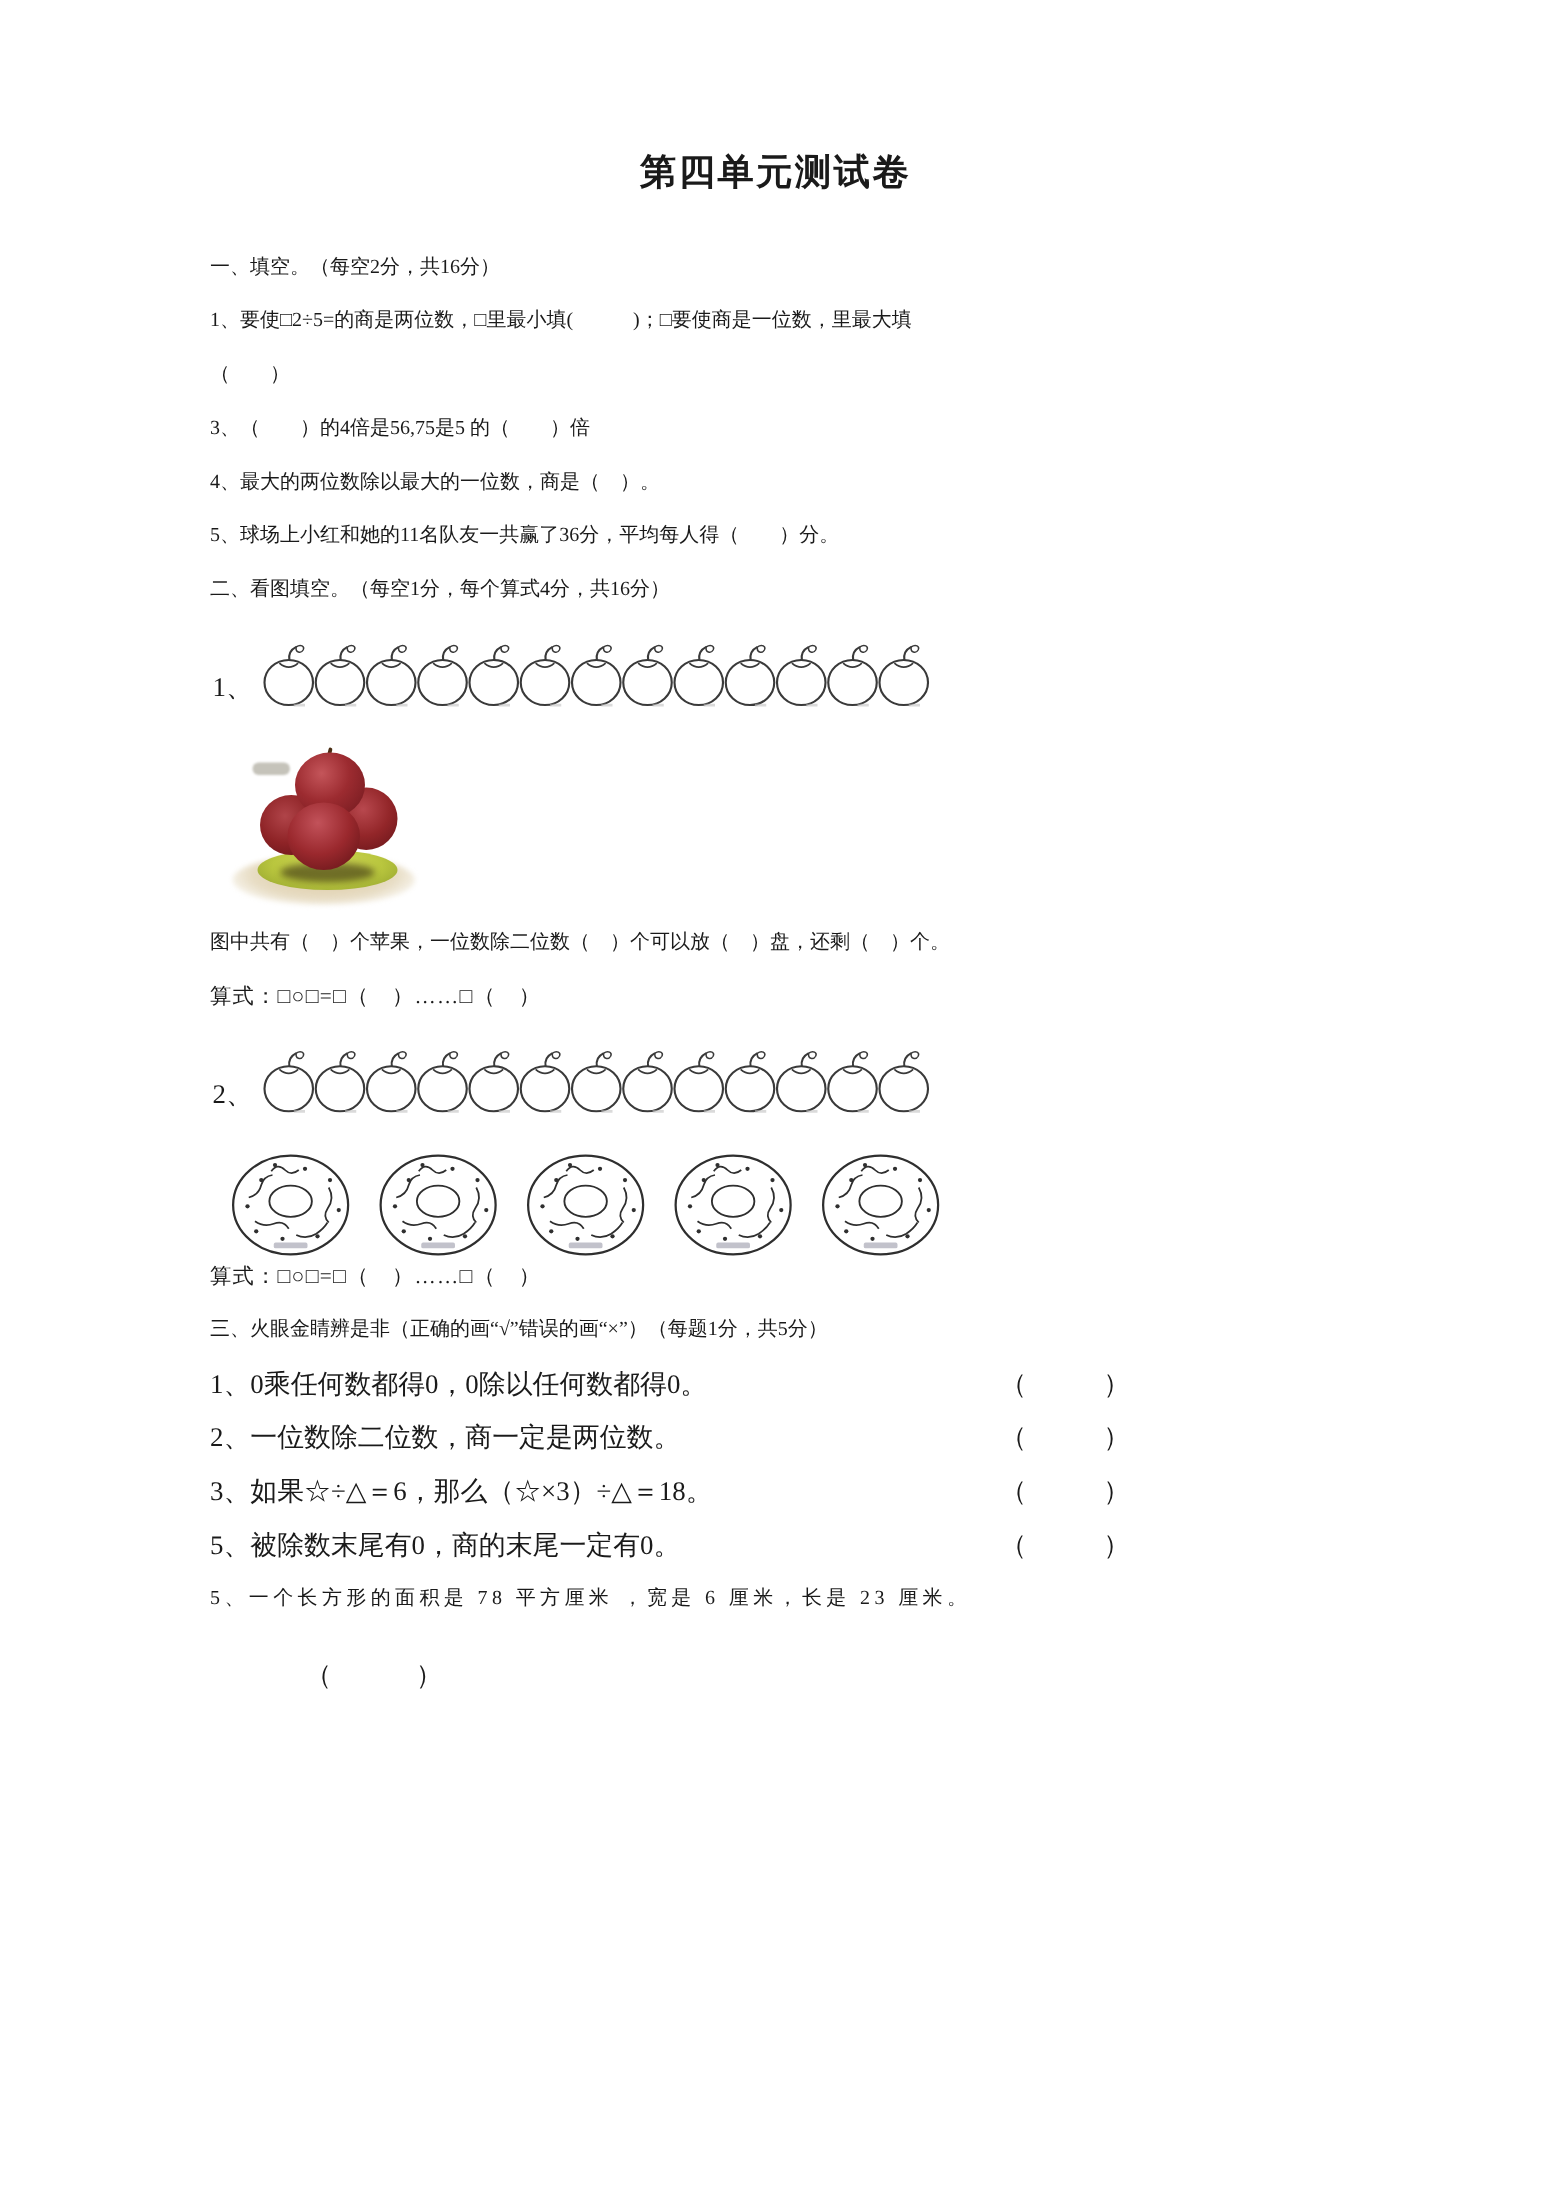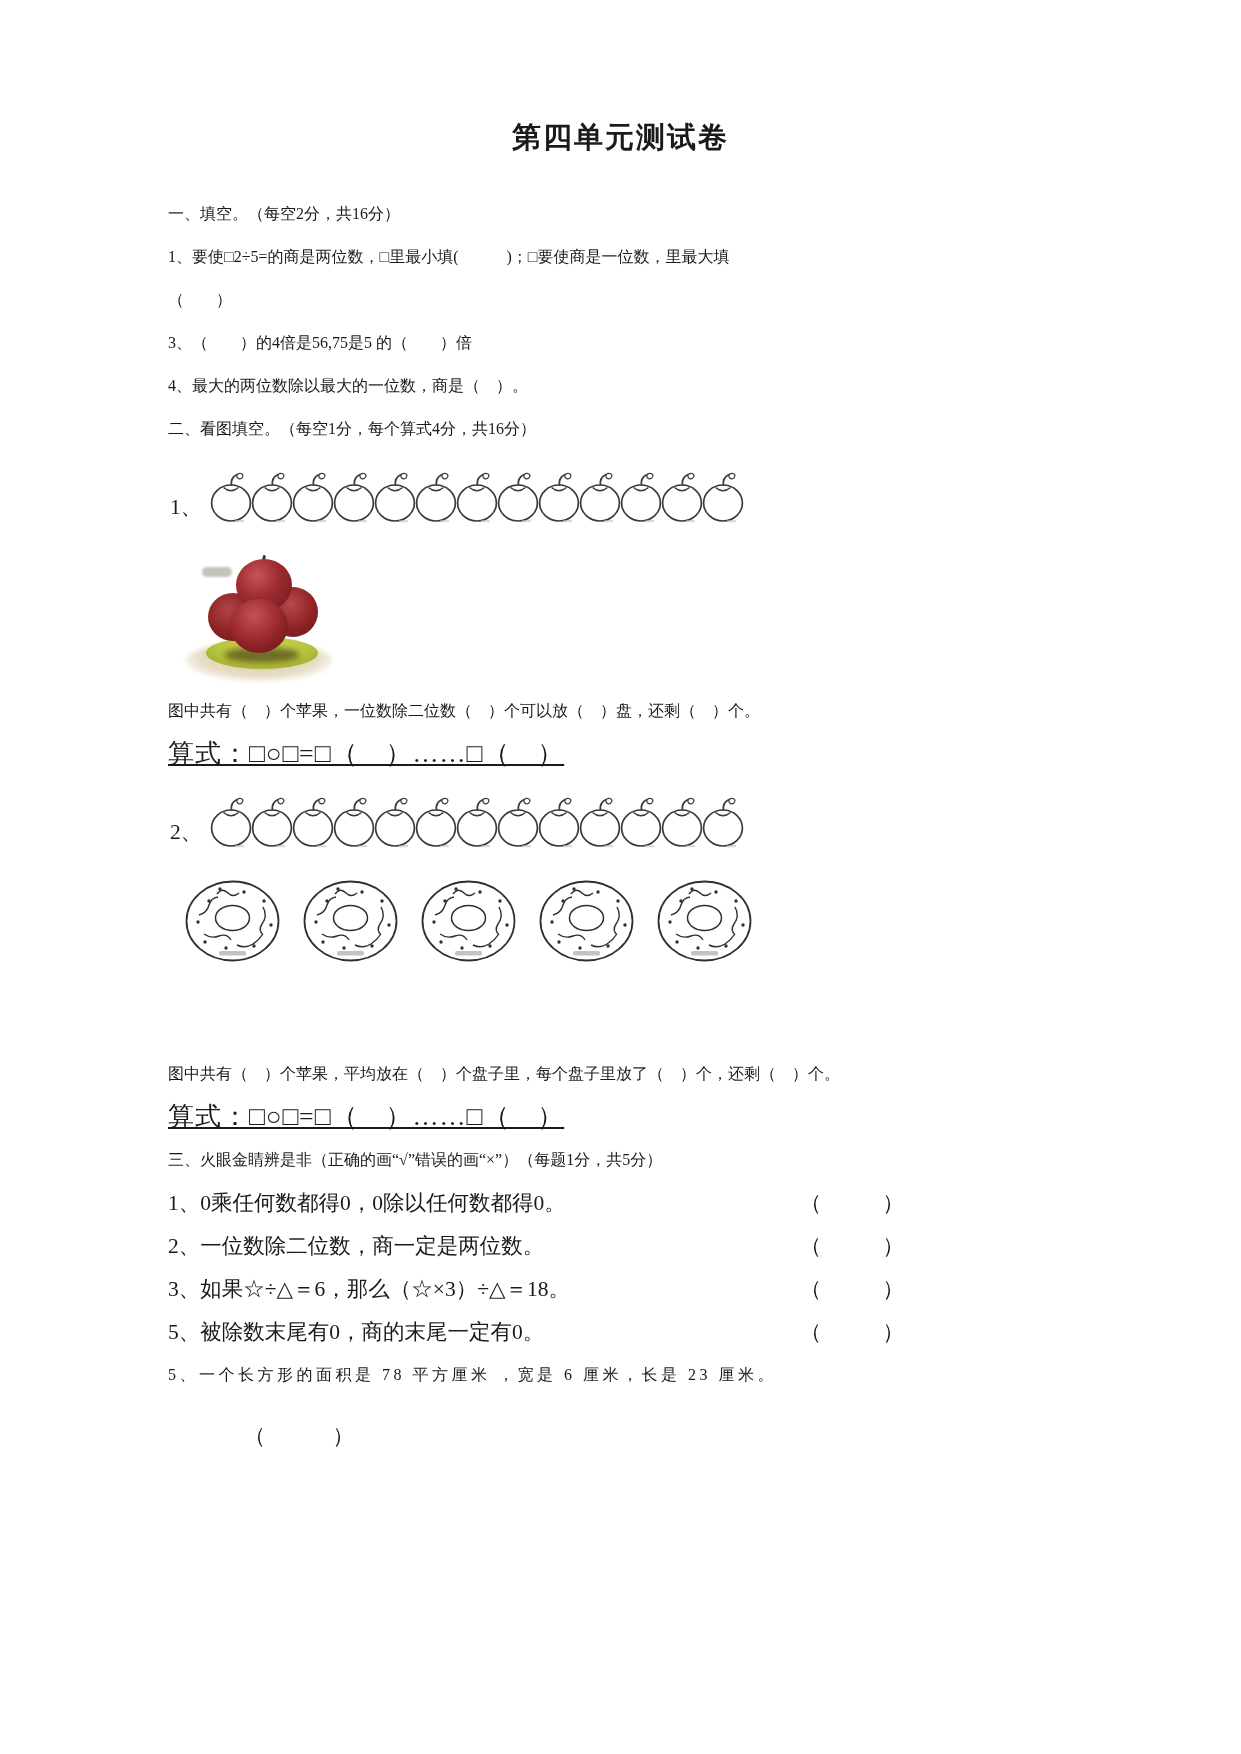--- a/index.html
+++ b/index.html
@@ -22,21 +22,21 @@
     letter-spacing:2px;
   }
   .line{
     font-size:16px;
     line-height:24px;
     margin:0 0 19px 0;
     white-space:normal;
   }
   .justify{text-align:justify;text-justify:inter-character;}
   .spaced{letter-spacing:3.5px;}
-  .formula{font-size:26px;letter-spacing:1px;text-decoration:underline;}
+  .formula{font-size:17px;letter-spacing:1px;}
   .apple-row{
     display:flex;align-items:flex-end;
     margin:26px 0 6px 0;
     min-height:56px;
   }
   .qlabel{font-size:21.5px;line-height:24px;margin:0 8px 4px 2px;flex:0 0 auto;}
   .apples{display:flex;align-items:flex-end;}
   .apples svg{display:block;margin-right:-1px;}
   .photo{
     position:relative;
@@ -103,20 +103,21 @@
 <div class="page">
   <div class="content">
 
     <h1 class="title">第四单元测试卷</h1>
 
     <p class="line">一、填空。（每空2分，共16分）</p>
     <p class="line justify">1、要使□2÷5=的商是两位数，□里最小填(　　　)；□要使商是一位数，里最大填</p>
     <p class="line">（　　）</p>
     <p class="line">3、（　　）的4倍是56,75是5 的（　　）倍</p>
     <p class="line">4、最大的两位数除以最大的一位数，商是（　）。</p>
+    <p class="line">5、球场上小红和她的11名队友一共赢了36分，平均每人得（　　）分。</p>
 
     <p class="line">二、看图填空。（每空1分，每个算式4分，共16分）</p>
 
     <div class="apple-row">
       <span class="qlabel">1、</span>
       <span class="apples">
           <svg width="42" height="54" viewBox="0 0 42 54">
             <ellipse cx="21" cy="34" rx="19.4" ry="18" fill="#fff" stroke="#3a3a3a" stroke-width="1.7"></ellipse>
             <path d="M13.5 18.5 q7.5 6.5 15 0" fill="none" stroke="#3a3a3a" stroke-width="1.4"></path>
             <path d="M21.5 16.5 C20.5 11 23 7.5 27 5.5" fill="none" stroke="#3a3a3a" stroke-width="1.7"></path>
@@ -413,21 +414,20 @@
           <circle cx="42" cy="70" r="1.7" fill="#2f2f2f"></circle>
           <circle cx="60" cy="14" r="1.7" fill="#2f2f2f"></circle>
           <circle cx="80" cy="23" r="1.7" fill="#2f2f2f"></circle>
           <circle cx="87" cy="47" r="1.7" fill="#2f2f2f"></circle>
           <circle cx="70" cy="68" r="1.7" fill="#2f2f2f"></circle>
           <circle cx="36" cy="11" r="1.7" fill="#2f2f2f"></circle>
           <rect x="35" y="73" width="27" height="4.6" rx="1.5" fill="#8f8fa0" opacity="0.55"></rect>
         </svg>
       </div>
 
-    <p class="line justify gap-before-caption">图中共有（　）个苹果，平均放在（　）个盘子里，每个盘子里放了（　）个，还剩（　）个。</p>
     <p class="line formula">算式：□○□=□（　）……□（　）</p>
 
     <p class="line">三、火眼金睛辨是非（正确的画“√”错误的画“×”）（每题1分，共5分）</p>
 
     <div class="tf-row">
       <span class="tf-text">1、0乘任何数都得0，0除以任何数都得0。</span>
       <span class="tf-paren">（　　）</span>
     </div>
     <div class="tf-row">
       <span class="tf-text">2、一位数除二位数，商一定是两位数。</span>

